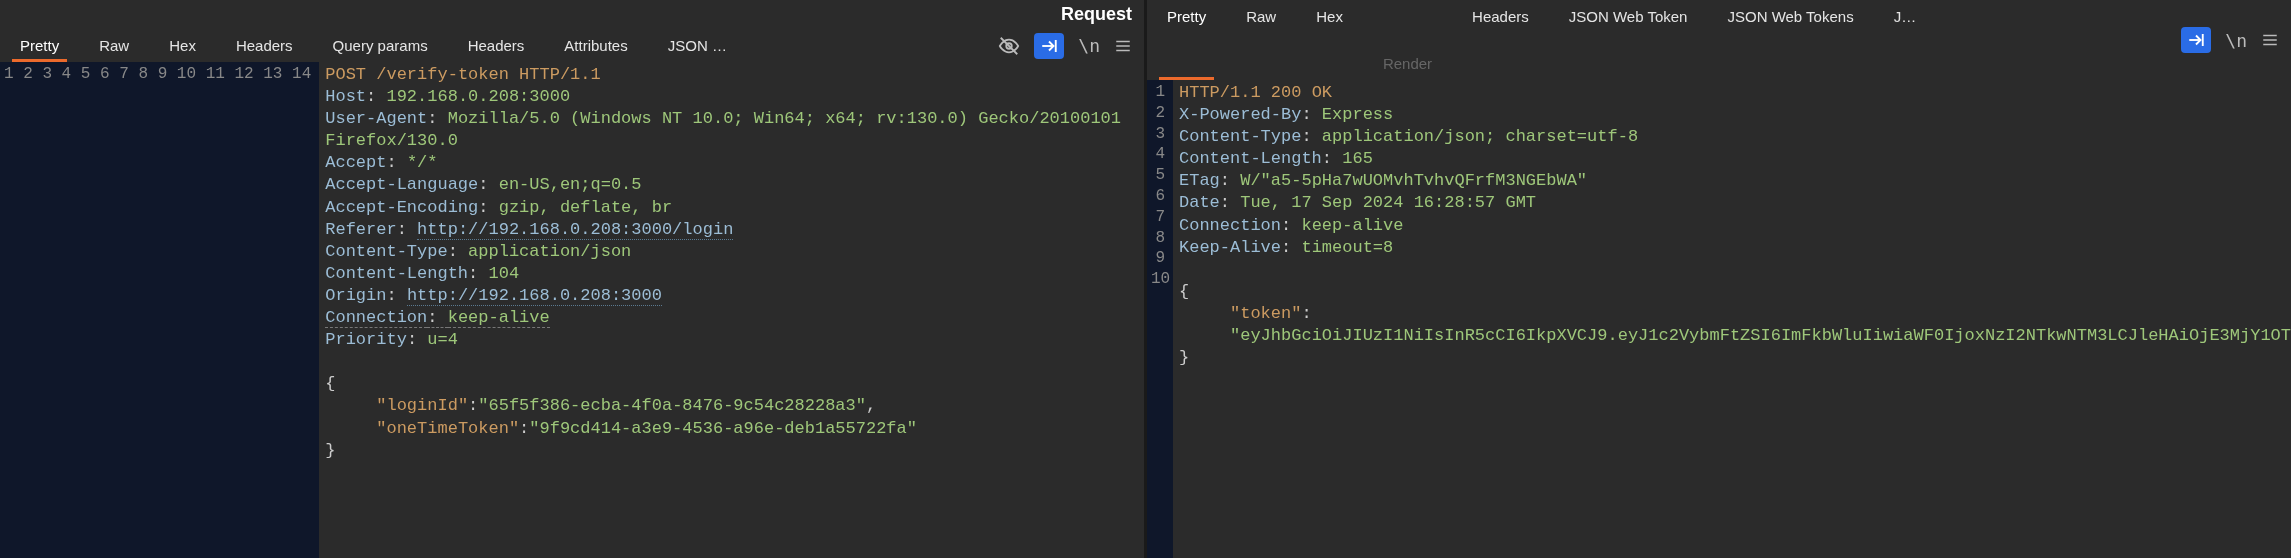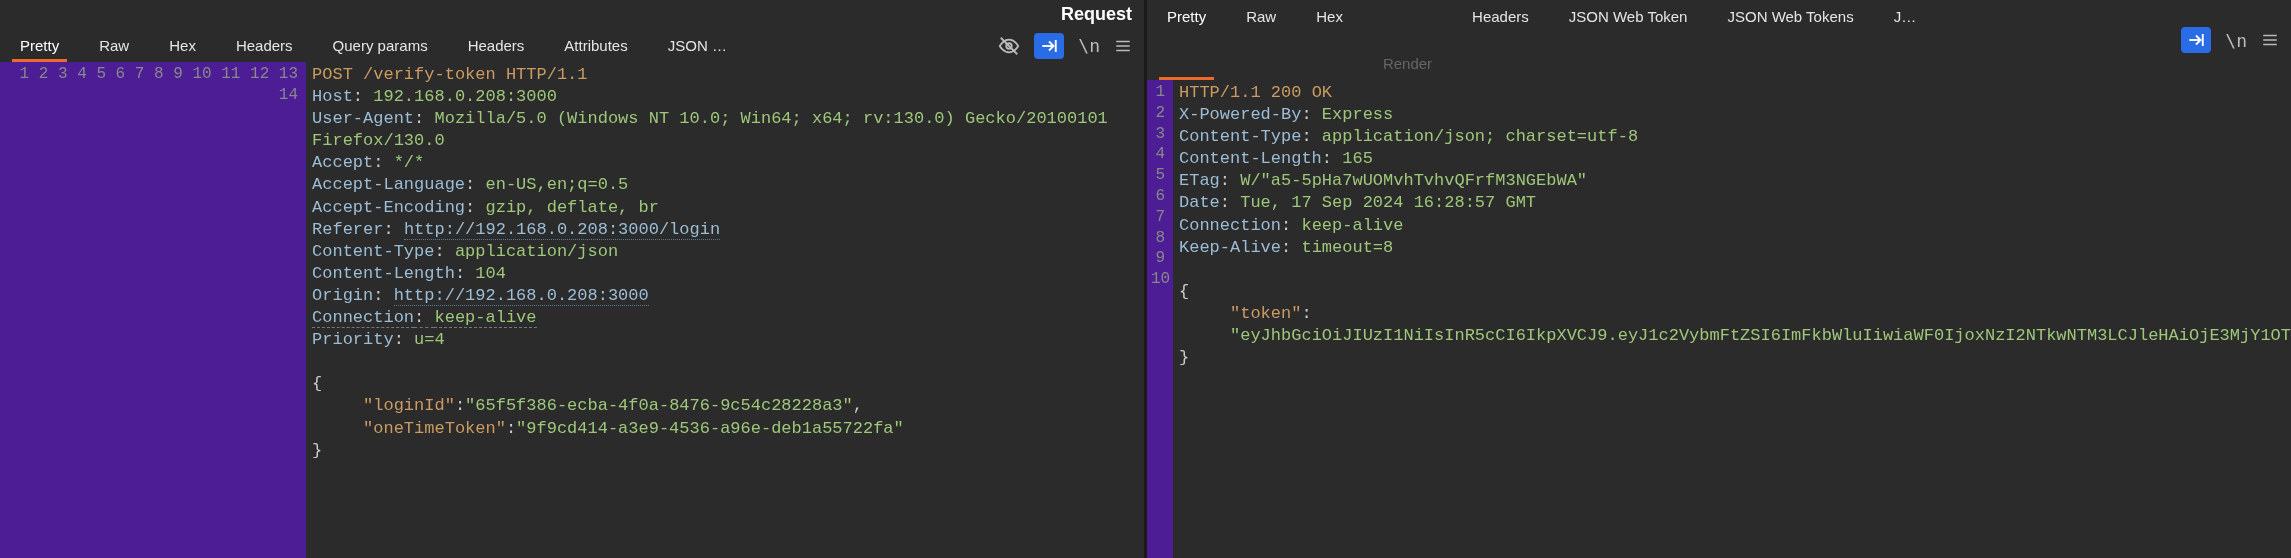--- a/index.html
+++ b/index.html
@@ -90,30 +90,30 @@
 .code-area {
   flex: 1;
   display: flex;
   font-family: 'Courier New', monospace;
   font-size: 17px;
   line-height: 1.3;
   background: #2b2b2b;
   overflow: auto;
 }
 .gutter {
-  background: #4c1d95;
+  background: #0f172a;
   color: #888;
   padding: 2px 8px 2px 4px;
   text-align: right;
   user-select: none;
   font-size: 16px;
   min-width: 26px;
 }
 .code-content {
-  padding: 2px 26px 2px 6px;
+  padding: 2px 10px 2px 6px;
   white-space: pre;
   color: #ccc;
   flex: 1;
 }
 .hl-method { color: #cc9b61; }
 .hl-hname  { color: #9cbdd6; }
 .hl-hval   { color: #9ec77a; }
 .hl-punct  { color: #ccc; }
 .hl-jsonkey{ color: #cc9b61; }
 .hl-jsonstr{ color: #9ec77a; }

